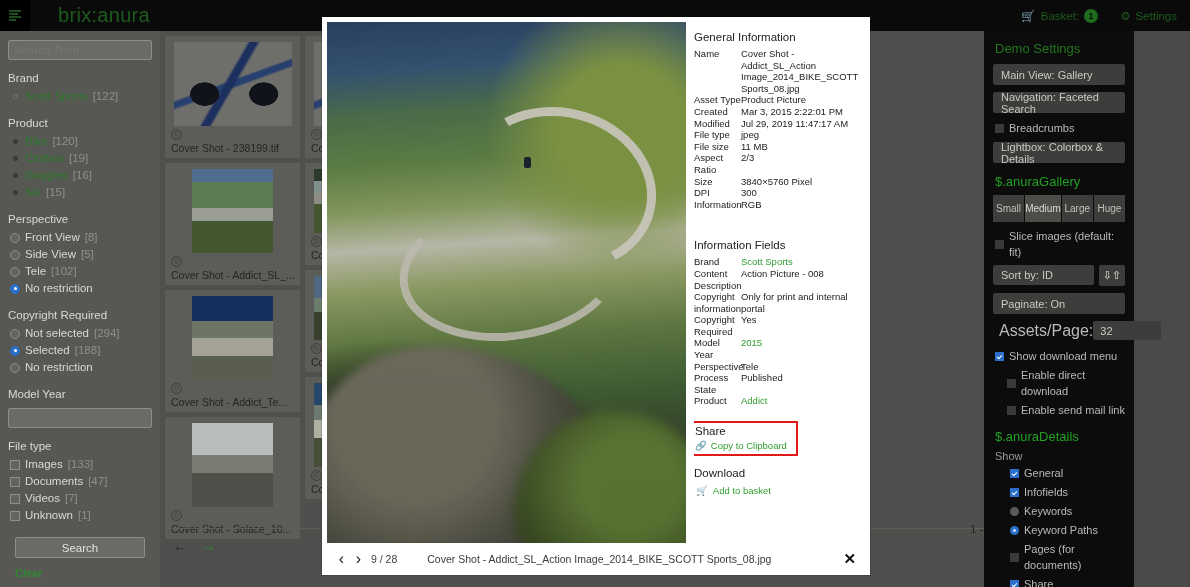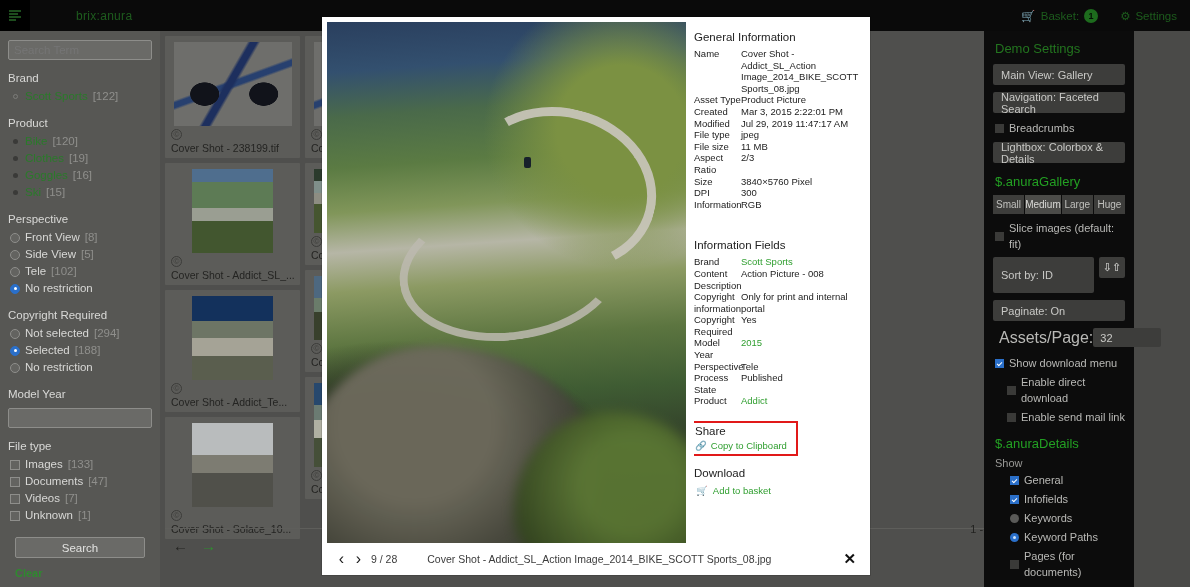--- a/index.html
+++ b/index.html
@@ -24,22 +24,22 @@
   .burger { width: 12px; height: 12px; position: relative; }
   .burger i {
     display: block; position: absolute; left: 0; height: 2px;
     background: #1d4d1d;
   }
   .burger i:nth-child(1) { top: 0;  width: 12px; }
   .burger i:nth-child(2) { top: 3px; width: 9px; }
   .burger i:nth-child(3) { top: 6px; width: 12px; }
   .burger i:nth-child(4) { top: 9px; width: 7px; }
   .brand-title {
-    flex: 0 0 auto; margin-left: 46px;
-    color: #1e5c1e; font-size: 12px; letter-spacing: .3px;
+    flex: 0 0 auto; margin-left: 28px;
+    color: #1e5c1e; font-size: 20px; letter-spacing: .3px;
   }
   .topbar-right {
     margin-left: auto; display: flex; align-items: center; gap: 22px;
     padding-right: 13px; color: #1d5c1d; font-size: 11.5px;
   }
   .tb-item { display: flex; align-items: center; gap: 5px; }
   .basket-count {
     display: inline-flex; align-items: center; justify-content: center;
     width: 14px; height: 14px; border-radius: 50%;
     background: #1d6b1d; color: #041004; font-size: 9px; font-weight: bold;
@@ -222,29 +222,29 @@
     border-bottom: 1.5px solid #fff; transform: rotate(-45deg);
   }
   .d-radio { width: 9px; height: 9px; border-radius: 50%; background: #5a5a58; flex: none; }
   .d-radio.on { background: #2a6fc9; position: relative; }
   .d-radio.on::after {
     content: ""; position: absolute; left: 3px; top: 3px;
     width: 3px; height: 3px; border-radius: 50%; background: #cfe2f7;
   }
   .seg { display: flex; width: 132px; margin-bottom: 6px; }
   .seg > div {
-    flex: 1; height: 19px; background: #3d3d3b; color: #c0c0bd;
+    flex: 1; height: 27px; background: #3d3d3b; color: #c0c0bd;
     font-size: 10px; display: flex; align-items: center; justify-content: center;
     border-right: 1px solid #0c0c0c; cursor: pointer;
   }
   .seg > div:last-child { border-right: none; }
   .seg > div.active { background: #4c4c49; color: #dadad7; }
   .sort-row { display: flex; width: 132px; gap: 5px; margin-bottom: 7px; }
   .sort-btn {
-    flex: 1; height: 36px; background: #3d3d3b; color: #c9c9c6;
+    flex: 1; height: 20px; background: #3d3d3b; color: #c9c9c6;
     display: flex; align-items: center; padding-left: 8px;
     font-size: 11px; border-radius: 2px; cursor: pointer;
   }
   .sort-toggle {
     width: 26px; height: 21px; background: #3d3d3b; color: #e2e2df;
     display: flex; align-items: center; justify-content: center;
     font-size: 11px; border-radius: 2px; cursor: pointer;
   }
   .assets-row { display: flex; align-items: center; width: 132px; margin-bottom: 8px; }
   .assets-label { font-size: 16px; color: #b9b9b6; flex: 1; padding-left: 6px; }

